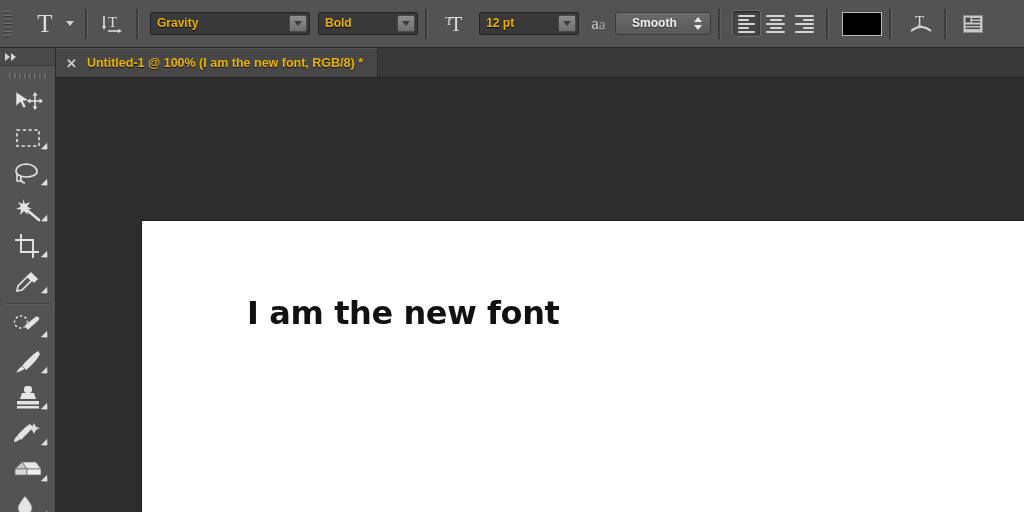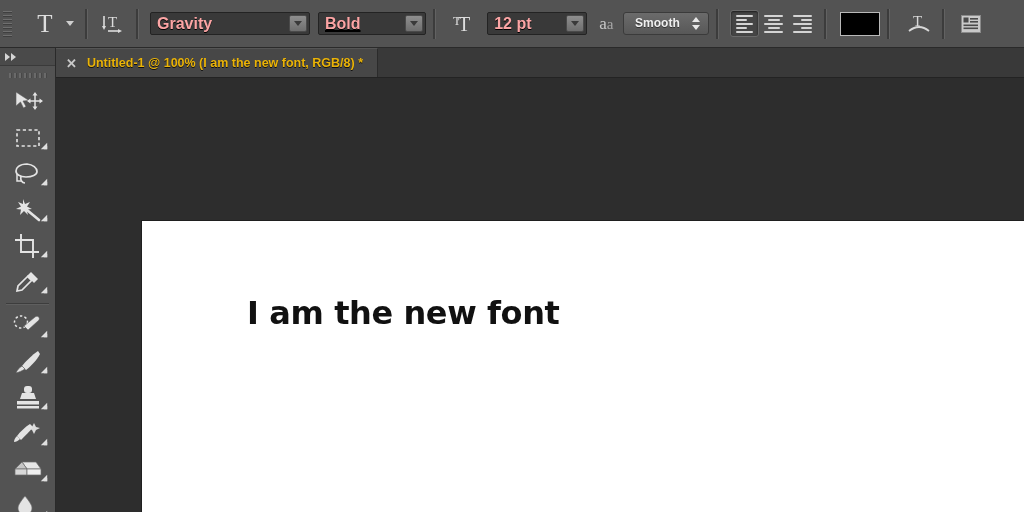--- a/index.html
+++ b/index.html
@@ -91,22 +91,22 @@
     height: 23px;
     background: #393939;
     border: 1px solid #232323;
     border-radius: 2px;
     display: flex;
     align-items: stretch;
     box-sizing: border-box;
   }
   .field .val {
     flex: 1 1 auto;
-    color: #fca5a5;
-    font-size: 16px;
+    color: #eab308;
+    font-size: 12px;
     font-weight: bold;
     line-height: 21px;
     padding: 0 6px;
     overflow: hidden;
     white-space: nowrap;
     text-shadow: 0 1px 0 #000;
   }
   .field .arrow {
     flex: 0 0 18px;
     width: 18px;
@@ -120,21 +120,21 @@
     box-sizing: border-box;
   }
   .field .arrow::after {
     content: "";
     border-left: 4px solid transparent;
     border-right: 4px solid transparent;
     border-top: 5px solid #3a3a3a;
     display: block;
   }
   .f-family { width: 160px; margin-left: 4px; }
-  .f-style  { width: 108px; margin-left: 8px; text-decoration: underline; }
+  .f-style  { width: 100px; margin-left: 8px; }
   .f-size   { width: 100px; margin-left: 20px; }
 
   .size-icon {
     margin-left: 10px;
     font-family: "Liberation Serif", serif;
     font-size: 20px;
     color: #dedede;
     letter-spacing: -3px;
     line-height: 1;
     display: flex;
@@ -150,21 +150,21 @@
     line-height: 1;
     display: flex;
     align-items: baseline;
     gap: 0px;
   }
   .aa-icon .a2 { font-size: 15px; color: #a8a8a8; }
 
   .stepper {
     margin-left: 10px;
     height: 23px;
-    width: 86px;
+    width: 96px;
     border: 1px solid #3b3b3b;
     border-radius: 3px;
     background: linear-gradient(#6b6b6b, #585858);
     display: flex;
     align-items: center;
     box-sizing: border-box;
   }
   .stepper .val {
     flex: 1 1 auto;
     color: #f0f0f0;

